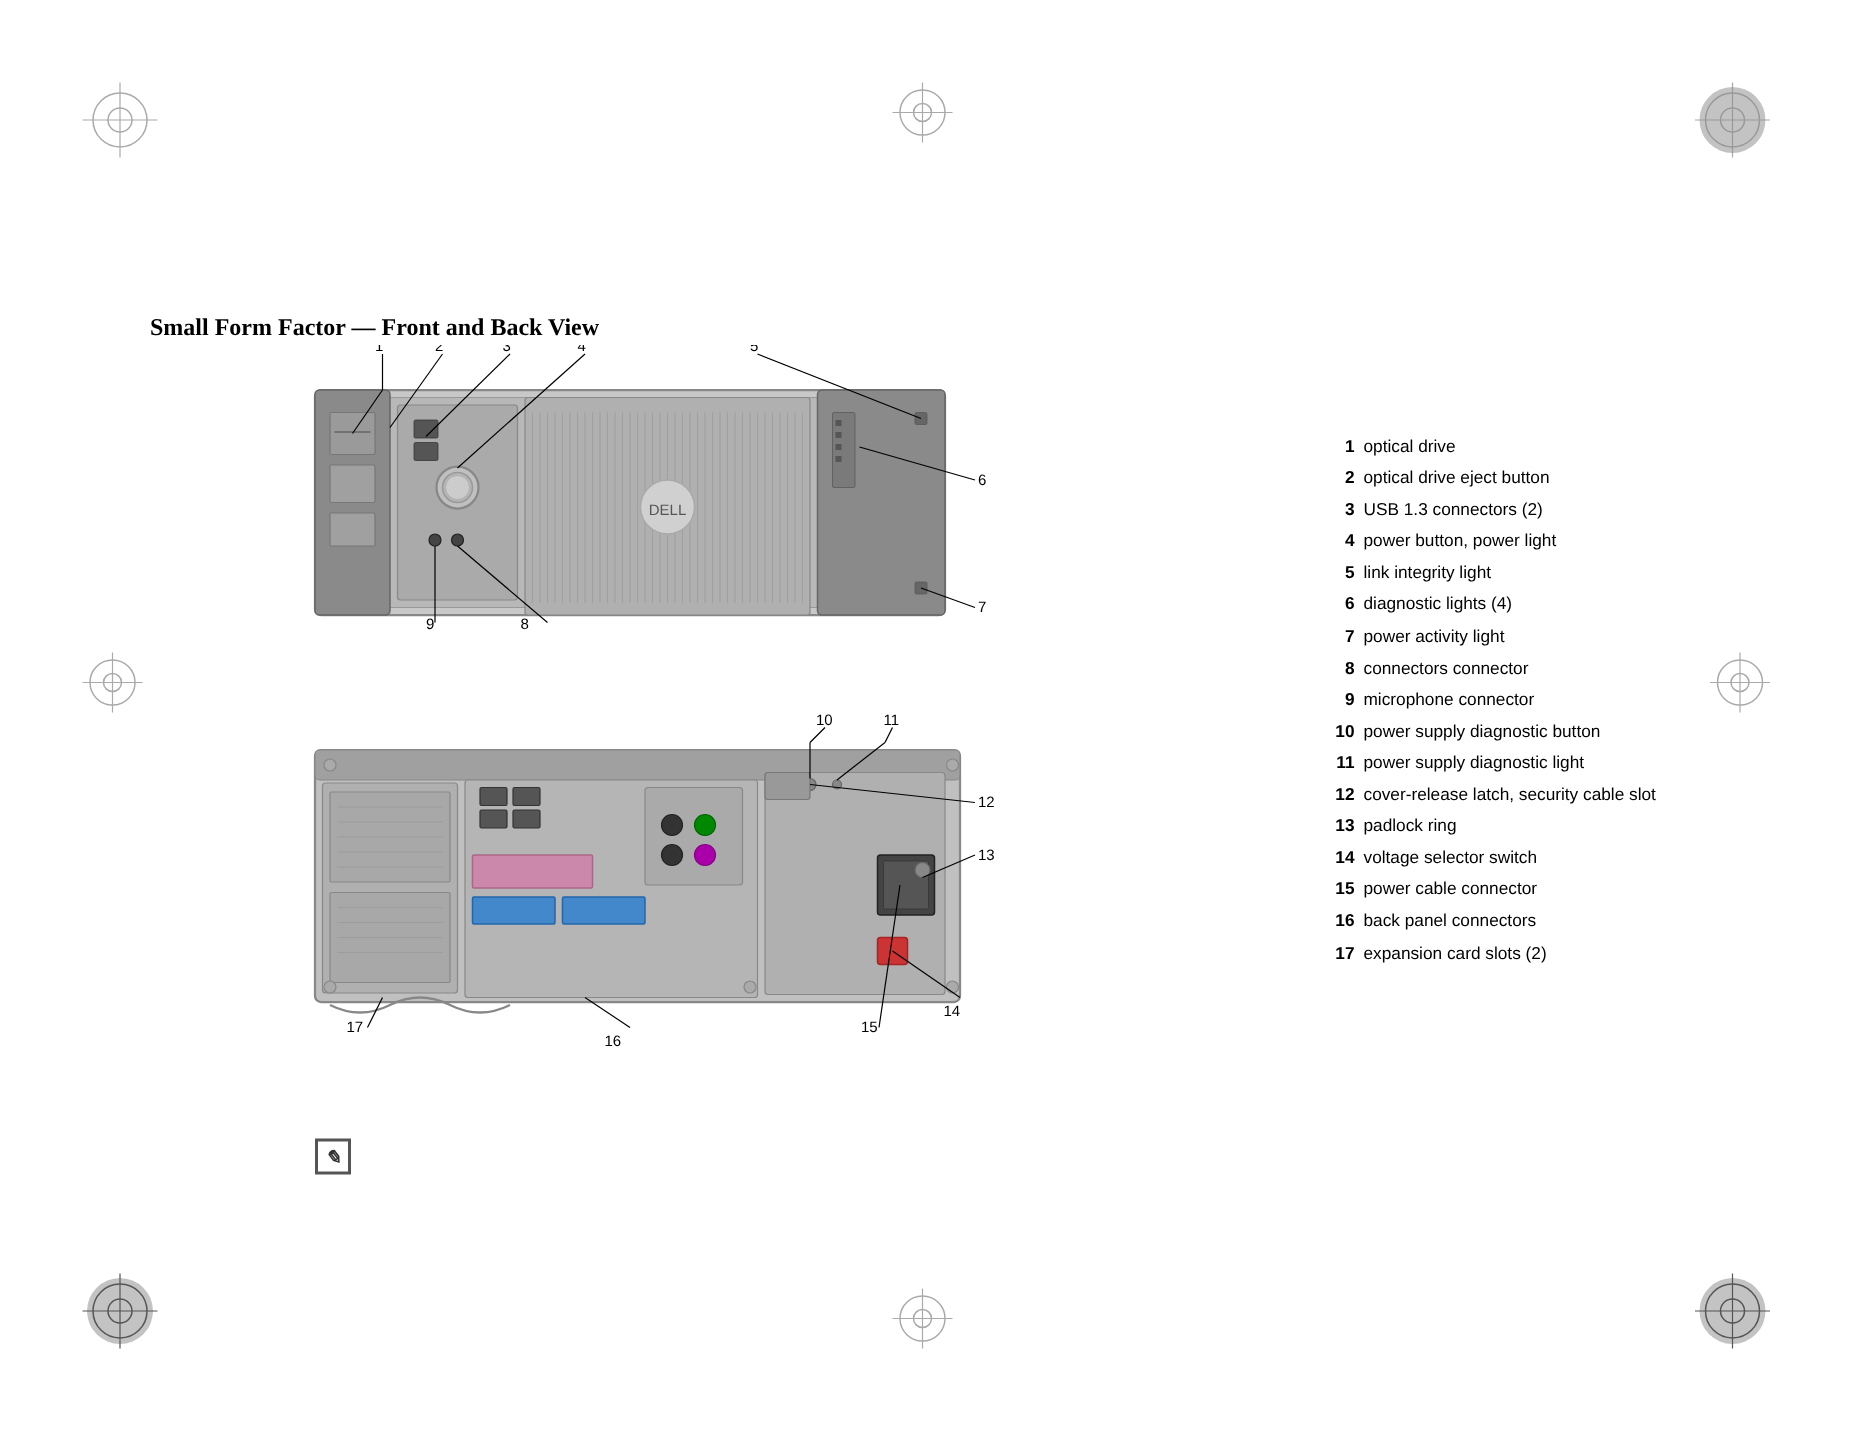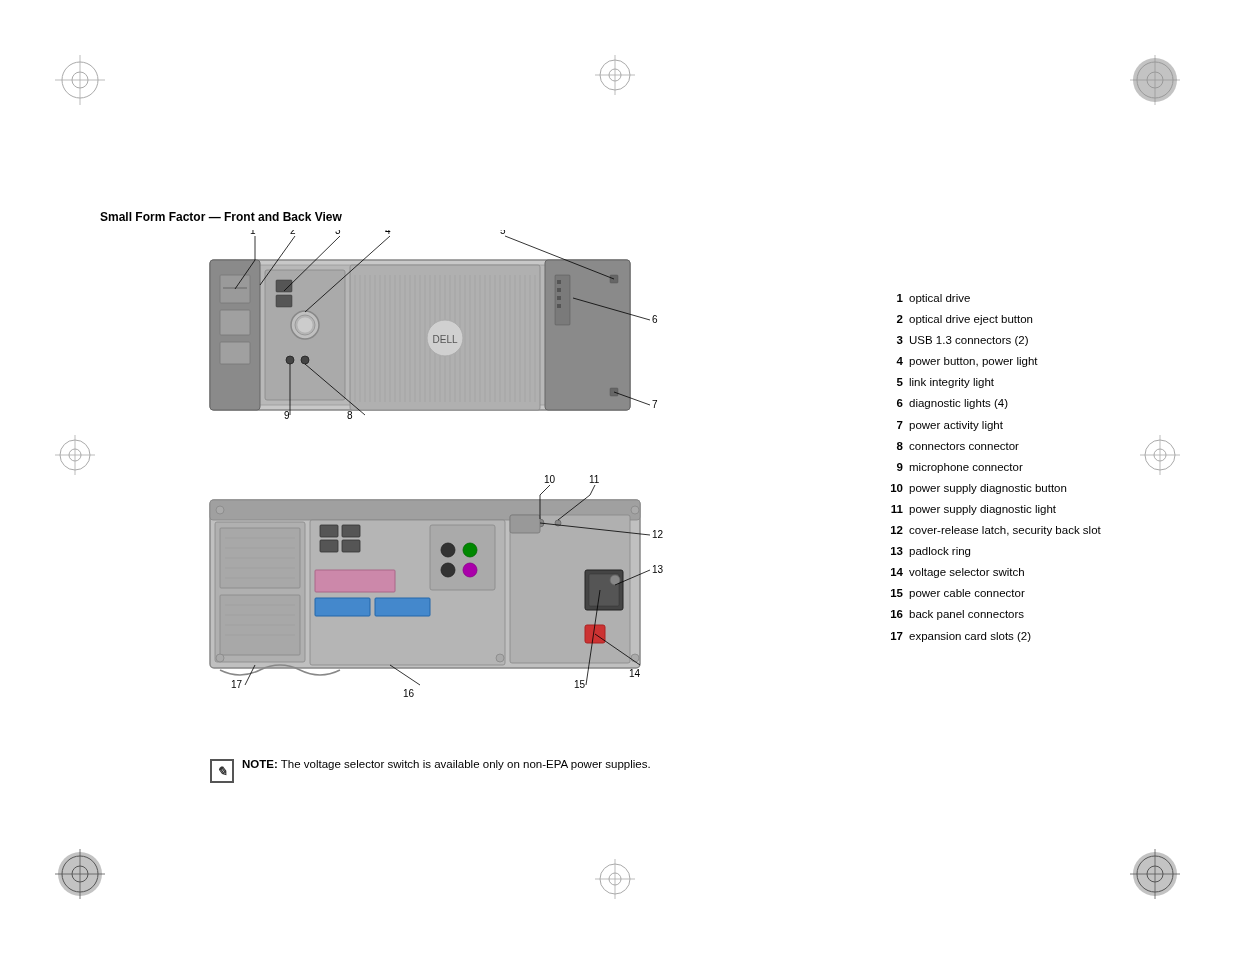--- a/index.html
+++ b/index.html
@@ -23,22 +23,23 @@
     .corner-mark svg {
       width: 100%;
       height: 100%;
     }
 
     
     .page-title {
       position: absolute;
       top: 210px;
       left: 100px;
-      font-size: 12px;
+      font-size: 16px;
       font-weight: bold;
+      font-family: Liberation Serif, serif;
     }
 
     
     .labels-list {
       position: absolute;
       top: 50px;
       right: 20px;
       width: 280px;
     }
     .label-item {
@@ -399,21 +400,21 @@
       <div class="label-item">
         <span class="label-num">10</span>
         <span>power supply diagnostic button</span>
       </div>
       <div class="label-item">
         <span class="label-num">11</span>
         <span>power supply diagnostic light</span>
       </div>
       <div class="label-item">
         <span class="label-num">12</span>
-        <span>cover-release latch, security back slot</span>
+        <span>cover-release latch, security cable slot</span>
       </div>
       <div class="label-item">
         <span class="label-num">13</span>
         <span>padlock ring</span>
       </div>
       <div class="label-item">
         <span class="label-num">14</span>
         <span>voltage selector switch</span>
       </div>
       <div class="label-item">
@@ -426,17 +427,13 @@
       </div>
       <div class="label-item">
         <span class="label-num">17</span>
         <span>expansion card slots (2)</span>
       </div>
     </div>
 </div>
 
 <div class="note-section" style="position:absolute;top:758px;left:210px;">
   <div class="note-icon">✎</div>
-  <div>
-    <span class="note-label">NOTE:</span>
-    <span>The voltage selector switch is available only on non-EPA power supplies.</span>
-  </div>
 </div>
 
 </body></html>

